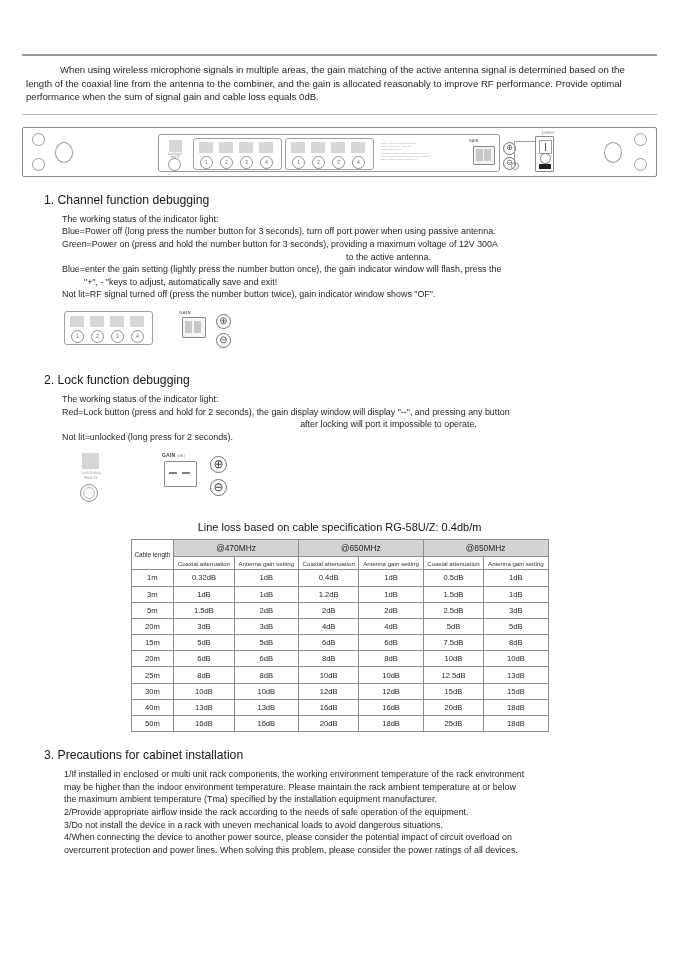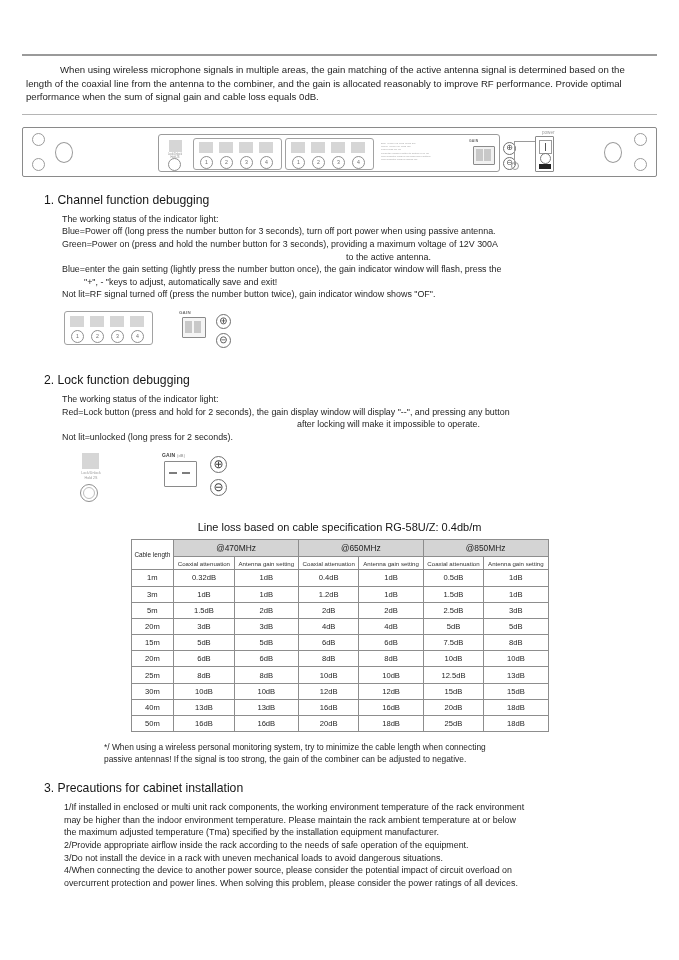--- a/index.html
+++ b/index.html
@@ -227,21 +227,21 @@
       <div class="gaindig d2" style="left:11px;top:3px"></div>
     </div>
     <div class="pm plus">⊕</div>
     <div class="pm minus">⊖</div>
   </div>
 
   <h2 class="sec">2. Lock function debugging</h2>
   <div class="body">
     <span>The working status of the indicator light:</span><br>
     <span>Red=Lock button (press and hold for 2 seconds), the gain display window will display "--", and pressing any button</span><br>
-    <span class="i1">after locking will make it impossible to operate.</span>
+    <span class="i1">after locking will port it impossible to operate.</span>
     <span>Not lit=unlocked (long press for 2 seconds).</span>
   </div>
 
   <div class="mini2">
     <div class="lpad"></div>
     <div class="llbl">
       <div>Lock/Unlock</div>
       <div>Hold 2S</div>
     </div>
     <div class="lcap"></div>
@@ -359,29 +359,25 @@
           <td>16dB</td>
           <td>16dB</td>
           <td>20dB</td>
           <td>18dB</td>
           <td>25dB</td>
           <td>18dB</td>
         </tr>
       </tbody>
   </table>
 
-  <div class="note">
-    <span>*/ When using a wireless personal monitoring system, try to minimize the cable length when connecting</span><br>
-    <span>passive antennas! If the signal is too strong, the gain of the combiner can be adjusted to negative.</span>
-  </div>
 
   <h2 class="sec">3. Precautions for cabinet installation</h2>
   <div class="body" style="margin-left:64px">
     <span>1/If installed in enclosed or multi unit rack components, the working environment temperature of the rack environment</span><br>
     <span>may be higher than the indoor environment temperature. Please maintain the rack ambient temperature at or below</span><br>
-    <span>the maximum adjusted temperature (Tma) specified by the installation equipment manufacturer.</span><br>
+    <span>the maximum ambient temperature (Tma) specified by the installation equipment manufacturer.</span><br>
     <span>2/Provide appropriate airflow inside the rack according to the needs of safe operation of the equipment.</span><br>
     <span>3/Do not install the device in a rack with uneven mechanical loads to avoid dangerous situations.</span><br>
     <span>4/When connecting the device to another power source, please consider the potential impact of circuit overload on</span><br>
     <span>overcurrent protection and power lines. When solving this problem, please consider the power ratings of all devices.</span>
   </div>
 
 </div>
 
 </body></html>

